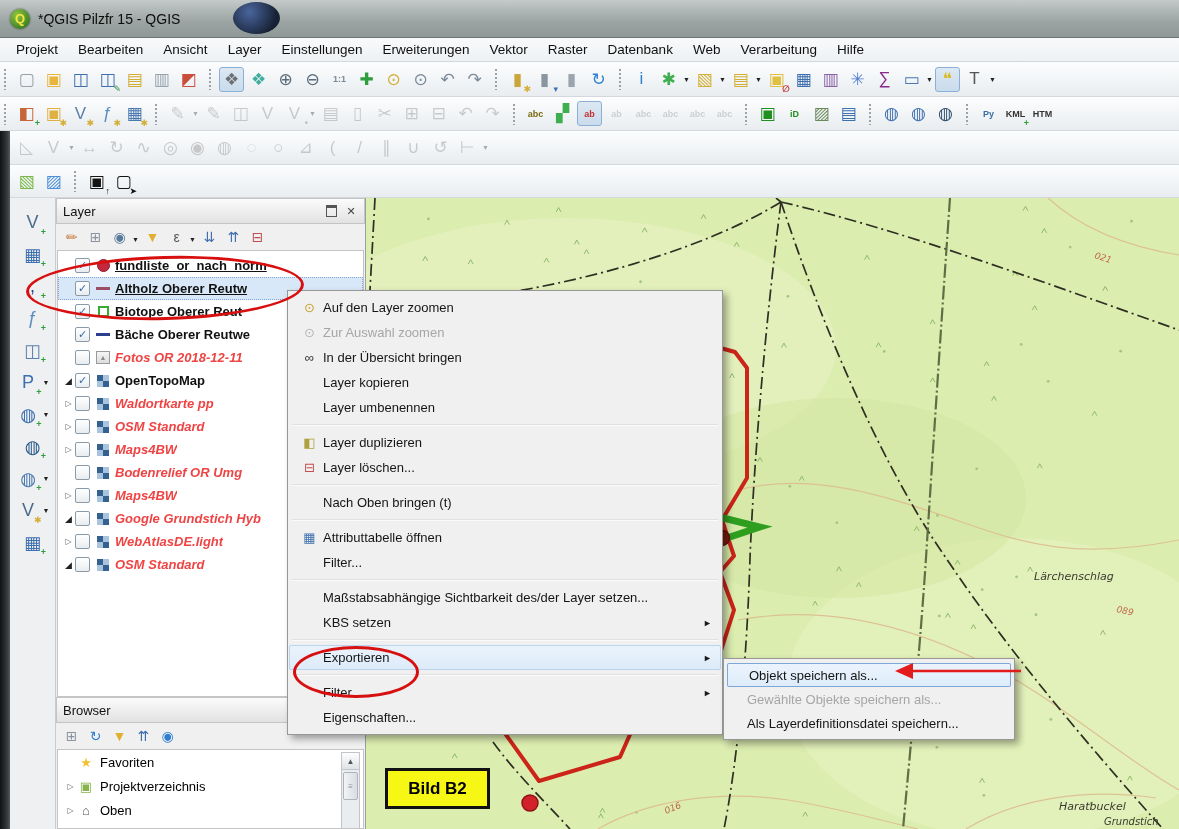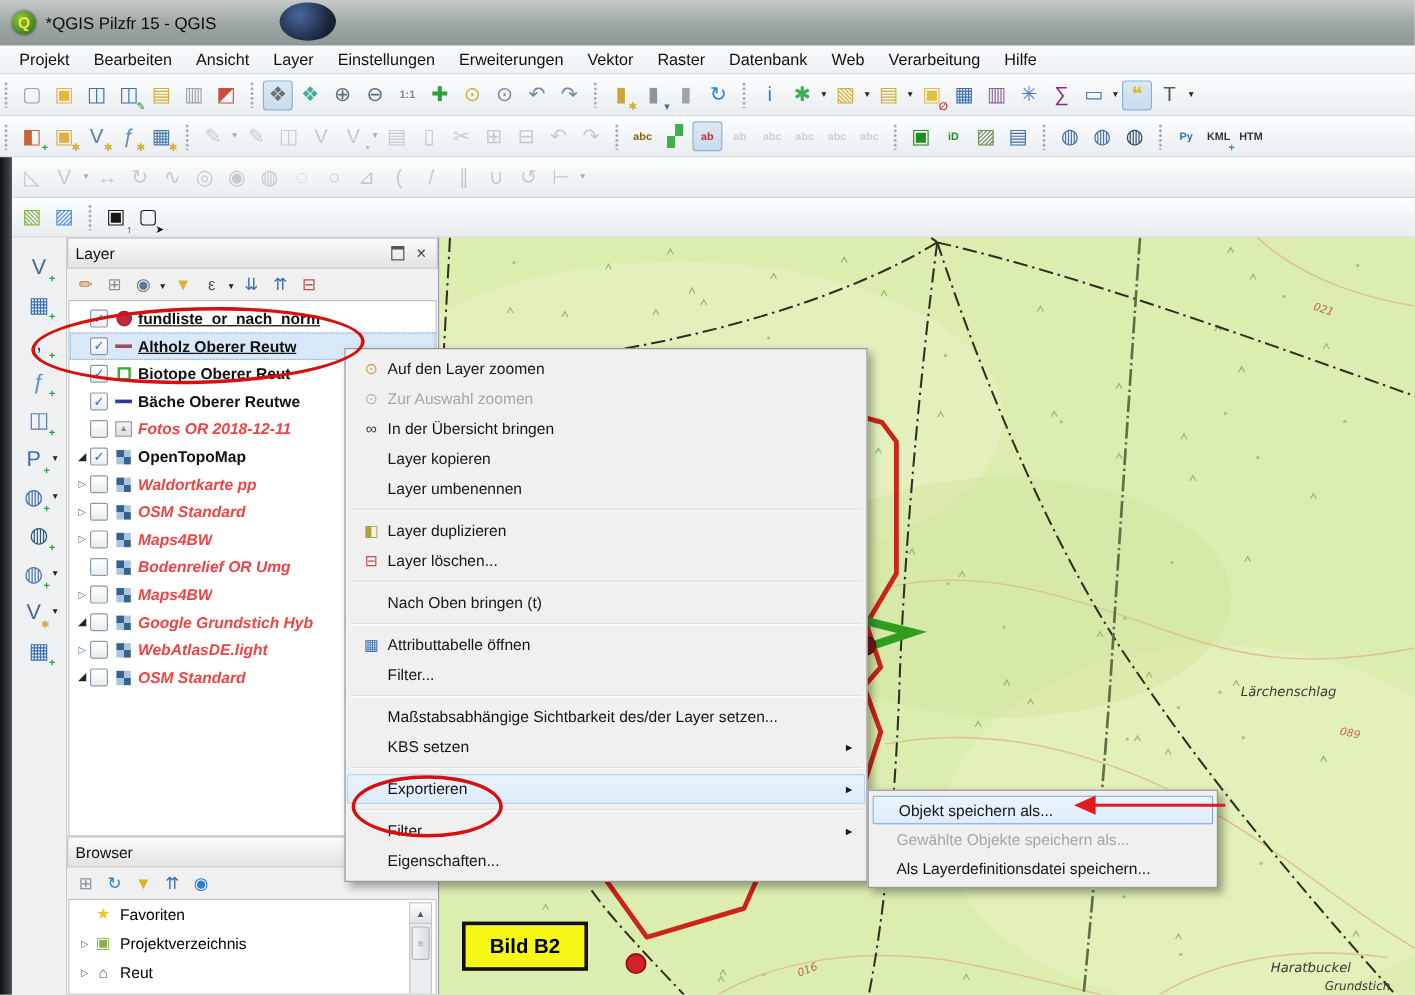--- a/index.html
+++ b/index.html
@@ -568,21 +568,21 @@
           <span>Favoriten</span>
         </div>
         <div class="brow">
           <span class="lexp">▷</span>
           <span class="bico" style="color: rgb(134, 179, 74);">▣</span>
           <span>Projektverzeichnis</span>
         </div>
         <div class="brow">
           <span class="lexp">▷</span>
           <span class="bico" style="color: rgb(85, 85, 85);">⌂</span>
-          <span>Reut</span>
+          <span>Oben</span>
         </div>
         <div class="brow">
           <span class="bico" style="color: rgb(134, 179, 74);">▣</span>
           <span></span>
         </div>
       </div>
     <div id="vscroll">
       <div class="sc-btn">▲</div>
       <div class="sc-thumb">≡</div>
     </div>

